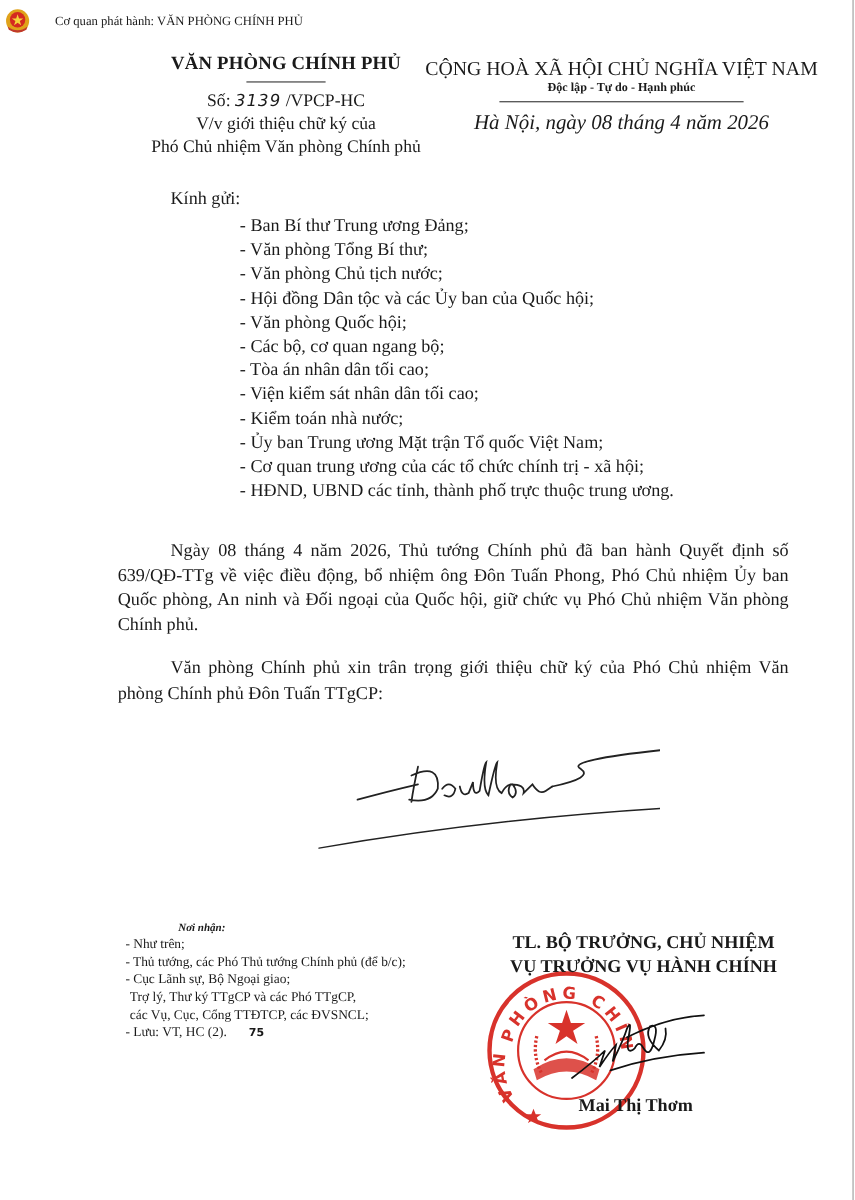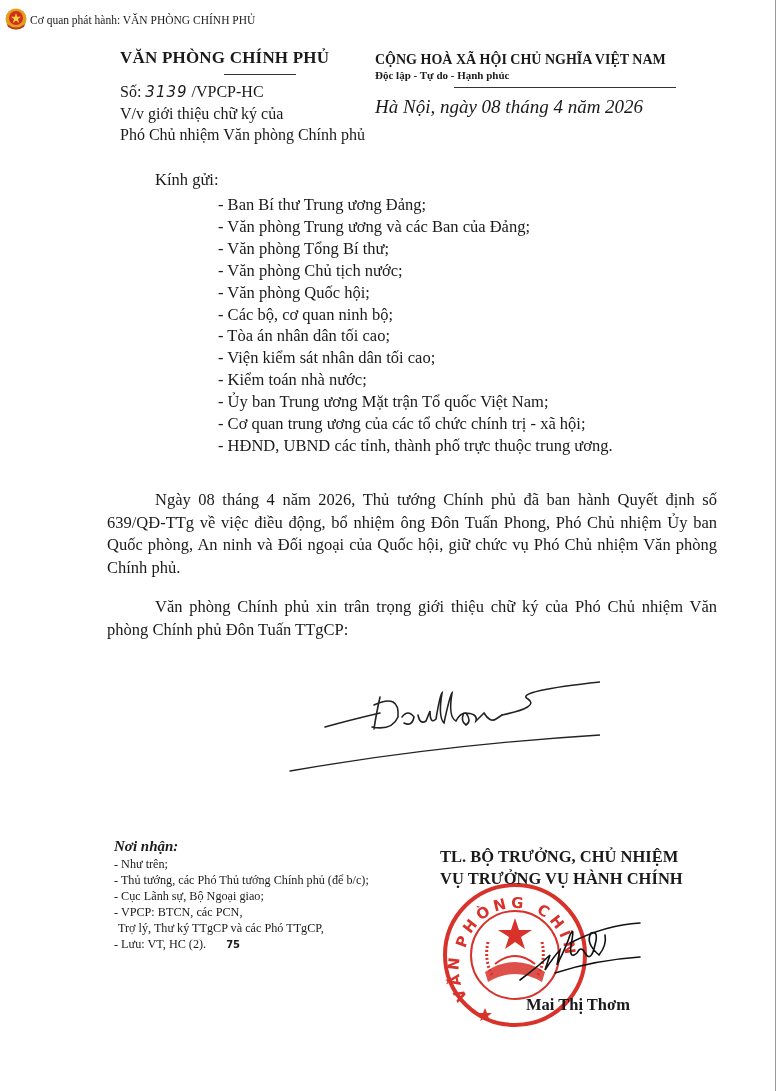--- a/index.html
+++ b/index.html
@@ -1,42 +1,42 @@
 <!DOCTYPE html>
 <html><head>
   <meta charset="utf-8">
   <style>
     html, body { margin: 0; padding: 0; }
     body {
       width: 777px; height: 1091px; background: #ffffff; position: relative; overflow: hidden;
       font-family: "Liberation Serif", "DejaVu Serif", serif; color: #1a1a1a;
     }
     .page-border { position: absolute; right: 1px; top: 0; width: 1px; height: 1091px; background: #9a9a9a; }
-    .issuer-bar { position: absolute; left: 4px; top: 8px; height: 24px; display: flex; align-items: center; gap: 2px; font-size: 11.5px; }
+    .issuer-bar { position: absolute; left: 4px; top: 8px; height: 24px; display: flex; align-items: center; gap: 22px; font-size: 11.5px; }
     .emblem-small { width: 24px; height: 24px; }
     .abs { position: absolute; }
-    .center { text-align: left; }
+    .center { text-align: center; }
     .hdr-left { left: 120px; top: 48px; width: 280px; }
     .agency { font-weight: bold; font-size: 17px; letter-spacing: 0.2px; }
     .rule { height: 1px; background: #333; margin: 6px auto 6px; }
     .doc-no, .subject { font-size: 16px; line-height: 21px; }
     .num-hand { font-family: "DejaVu Sans", sans-serif; font-style: italic; font-size: 15px; letter-spacing: 1px; }
     .hdr-right { left: 375px; top: 52px; width: 380px; }
-    .nation { font-weight: bold; font-size: 14px; }
+    .nation { font-weight: normal; font-size: 18px; }
     .motto { font-weight: bold; font-size: 11px; margin-top: 1px; }
     .date-line { font-style: italic; font-size: 19px; margin-top: 8px; }
     .salute { left: 155px; top: 170px; font-size: 16.5px; }
     .recipients { left: 218px; top: 194px; list-style: none; margin: 0; padding: 0; font-size: 16.5px; line-height: 21.9px; }
     .para { left: 107px; width: 610px; font-size: 16.5px; line-height: 22.5px; text-align: justify; }
     .para .indent { display: inline-block; width: 48px; }
     .p1 { top: 489px; }
     .p2 { top: 596px; }
     .signature-main { left: 280px; top: 665px; width: 320px; height: 110px; }
     .cc-block { left: 114px; top: 838px; width: 320px; }
-    .cc-title { font-weight: bold; font-style: italic; font-size: 15px; margin-bottom: 2px; }
+    .cc-title { font-weight: bold; font-style: italic; font-size: 10px; margin-bottom: 2px; margin-left: 48px; }
     .cc-list { list-style: none; margin: 0; padding: 0; font-size: 12.2px; line-height: 15.9px; }
     .cc-list .cont { padding-left: 4px; }
     .initials { font-family: "DejaVu Sans", sans-serif; font-weight: bold; font-size: 10px; margin-left: 20px; }
     .sign-title { left: 440px; top: 846px; width: 290px; font-weight: bold; font-size: 16.5px; line-height: 22px; }
     .seal { left: 440px; top: 880px; width: 150px; height: 150px; }
     .signer-sig { left: 515px; top: 915px; width: 130px; height: 75px; }
     .signer-name { left: 526px; top: 995px; font-weight: bold; font-size: 16.5px; }
   </style>
 </head>
 <body>
@@ -69,25 +69,25 @@
   <div class="nation">CỘNG HOÀ XÃ HỘI CHỦ NGHĨA VIỆT NAM</div>
   <div class="motto">Độc lập - Tự do - Hạnh phúc</div>
   <div class="rule" style="width:222px"></div>
   <div class="date-line">Hà  Nội, ngày 08 tháng 4 năm 2026</div>
 </div>
 
 <div class="abs salute">Kính gửi:</div>
 
 <ul class="abs recipients">
   <li>- Ban Bí thư Trung ương Đảng;</li>
-  <li>- Văn phòng Trung ương và các Ban của Đảng;</li>
   <li>- Văn phòng Tổng Bí thư;</li>
   <li>- Văn phòng Chủ tịch nước;</li>
+  <li>- Hội đồng Dân tộc và các Ủy ban của Quốc hội;</li>
   <li>- Văn phòng Quốc hội;</li>
-  <li>- Các bộ, cơ quan ninh bộ;</li>
+  <li>- Các bộ, cơ quan ngang bộ;</li>
   <li>- Tòa án nhân dân tối cao;</li>
   <li>- Viện kiểm sát nhân dân tối cao;</li>
   <li>- Kiểm toán nhà nước;</li>
   <li>- Ủy ban Trung ương Mặt trận Tổ quốc Việt Nam;</li>
   <li>- Cơ quan trung ương của các tổ chức chính trị - xã hội;</li>
   <li>- HĐND, UBND các tỉnh, thành phố trực thuộc trung ương.</li>
 </ul>
 
 <div class="abs para p1"><span class="indent"></span><span>Ngày 08 tháng 4 năm 2026, Thủ tướng Chính phủ đã ban hành Quyết định số 639/QĐ-TTg về việc điều động, bổ nhiệm ông Đôn Tuấn Phong, Phó Chủ nhiệm Ủy ban Quốc phòng, An ninh và Đối ngoại của Quốc hội, giữ chức vụ Phó Chủ nhiệm Văn phòng Chính phủ.</span></div>
 
@@ -101,22 +101,22 @@
   <path d="M222 50 Q260 42 248 34 Q232 26 330 16"></path>
   <path d="M10 106 Q160 80 320 70" stroke-width="1.3"></path>
 </svg>
 
 <div class="abs cc-block">
   <div class="cc-title">Nơi nhận:</div>
   <ul class="cc-list">
     <li>- Như trên;</li>
     <li>- Thủ tướng, các Phó Thủ tướng Chính phủ (để b/c);</li>
     <li>- Cục Lãnh sự, Bộ Ngoại giao;</li>
-    <li>- VPCP: BTCN, các PCN,</li>
     <li class="cont">Trợ lý, Thư ký TTgCP và các Phó TTgCP,</li>
+    <li class="cont">các Vụ, Cục, Cổng TTĐTCP, các ĐVSNCL;</li>
     <li><span>- Lưu: VT, HC (2).</span><span class="initials">75</span></li>
   </ul>
 </div>
 
 <svg class="abs seal" viewBox="0 0 150 150">
   <defs>
     <path id="arcTop" d="M25 78 A50 50 0 0 1 125 78"></path>
     <path id="arcLeft" d="M28 118 A52 52 0 0 1 22 70"></path>
   </defs>
   <circle cx="75" cy="75" r="70" fill="none" stroke="#d8322b" stroke-width="4"></circle>

